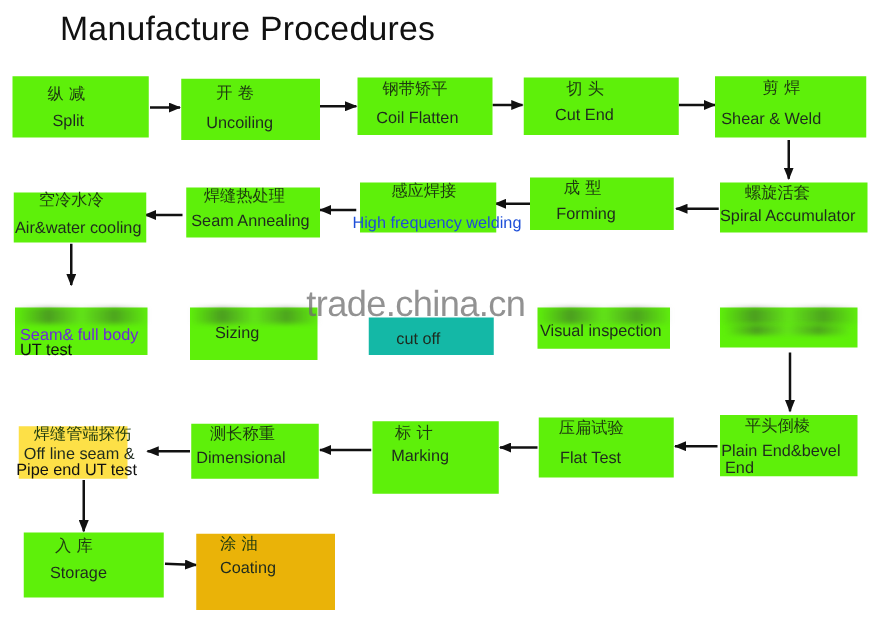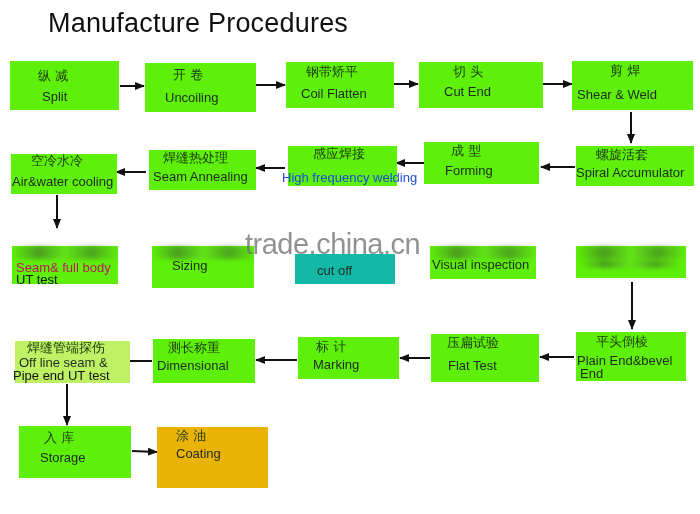--- a/index.html
+++ b/index.html
@@ -86,21 +86,21 @@
   <span class="cn" style="left:14px;top:1px;">焊缝热处理</span>
   <span class="en" style="left:4px;top:20px;">Seam Annealing</span>
 </div>
 <div class="box" style="left: 11px; top: 154px; width: 106px; height: 40px; background: rgb(94, 240, 10);">
   <span class="cn" style="left:20px;top:0px;">空冷水冷</span>
   <span class="en" style="left:1px;top:21px;">Air&amp;water cooling</span>
 </div>
 
 <div class="box" style="left: 12px; top: 246px; width: 106px; height: 38px; background: rgb(94, 240, 10);">
   <div class="blur" style="left:0;top:0;width:106px;"></div>
-  <span class="en" style="left:4px;top:15px;color:#be185d;">Seam&amp; full body</span>
+  <span class="en" style="left:4px;top:15px;color:#6d28d9;">Seam&amp; full body</span>
   <span class="en" style="left:4px;top:27px;color:#111;">UT test</span>
 </div>
 <div class="box" style="left: 152px; top: 246px; width: 102px; height: 42px; background: rgb(94, 240, 10);">
   <div class="blur" style="left:0;top:0;width:103px;"></div>
   <span class="en" style="left:20px;top:13px;">Sizing</span>
 </div>
 <div class="box" style="left: 295px; top: 254px; width: 100px; height: 30px; background: #14b8a6;">
   <span class="en" style="left:22px;top:10px;">cut off</span>
 </div>
 <div class="box" style="left: 430px; top: 246px; width: 106px; height: 33px; background: rgb(94, 240, 10);">
@@ -116,29 +116,29 @@
 
 <div class="box" style="left: 576px; top: 332px; width: 110px; height: 49px; background: rgb(94, 240, 10);">
   <span class="cn" style="left:20px;top:3px;">平头倒棱</span>
   <span class="en" style="left:1px;top:22px;">Plain End&amp;bevel</span>
   <span class="en" style="left:4px;top:35px;">End</span>
 </div>
 <div class="box" style="left: 431px; top: 334px; width: 108px; height: 48px; background: rgb(94, 240, 10);">
   <span class="cn" style="left:16px;top:2px;">压扁试验</span>
   <span class="en" style="left:17px;top:25px;">Flat Test</span>
 </div>
-<div class="box" style="left: 298px; top: 337px; width: 101px; height: 42px; background: rgb(94, 240, 10);">
+<div class="box" style="left: 298px; top: 337px; width: 101px; height: 58px; background: rgb(94, 240, 10);">
   <span class="cn" style="left:18px;top:3px;">标   计</span>
   <span class="en" style="left:15px;top:21px;">Marking</span>
 </div>
 <div class="box" style="left: 153px; top: 339px; width: 102px; height: 44px; background: rgb(94, 240, 10);">
   <span class="cn" style="left:15px;top:2px;">测长称重</span>
   <span class="en" style="left:4px;top:20px;">Dimensional</span>
 </div>
-<div class="box" style="left: 15px; top: 341px; width: 115px; height: 42px; background: #bef264;">
+<div class="box" style="left: 15px; top: 341px; width: 87px; height: 42px; background: #fde047;">
   <span class="cn" style="left:12px;top:0px;">焊缝管端探伤</span>
   <span class="en" style="left:4px;top:15px;">Off line seam &amp;</span>
   <span class="en" style="left:-2px;top:28px;color:#111;">Pipe end UT test</span>
 </div>
 
 <div class="box" style="left: 19px; top: 426px; width: 112px; height: 52px; background: rgb(94, 240, 10);">
   <span class="cn" style="left:25px;top:5px;">入      库</span>
   <span class="en" style="left:21px;top:25px;">Storage</span>
 </div>
 <div class="box" style="left: 157px; top: 427px; width: 111px; height: 61px; background: #eab308;">

